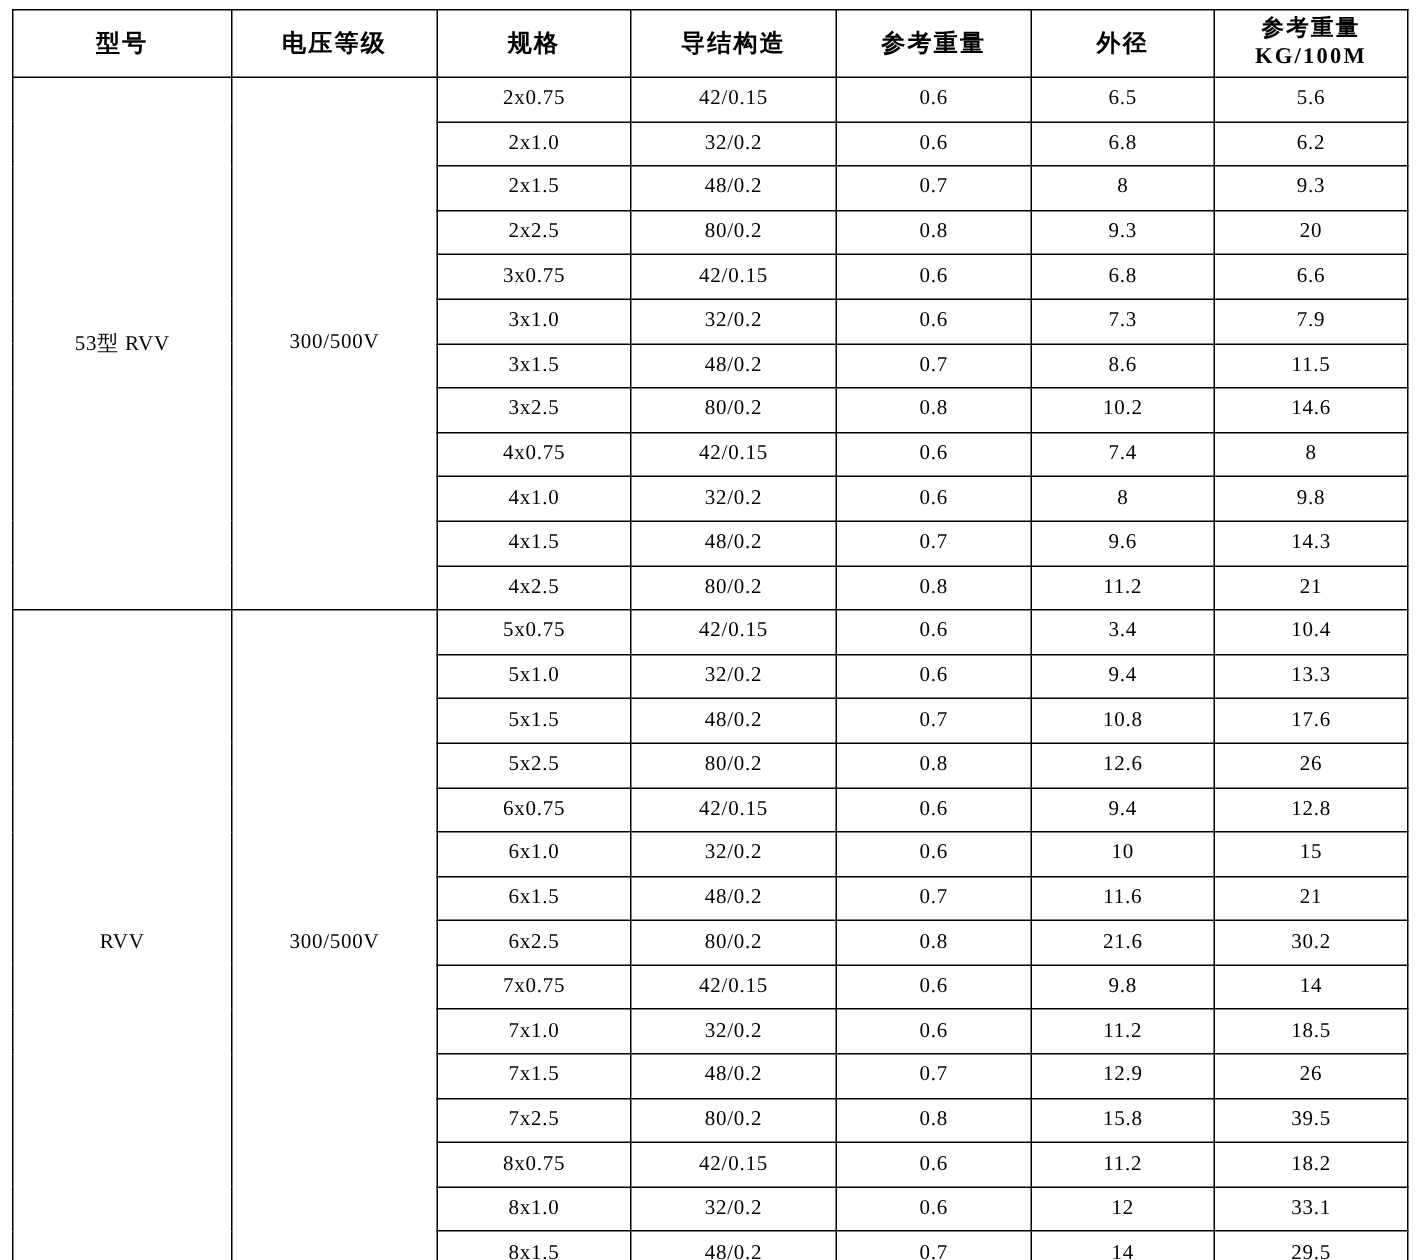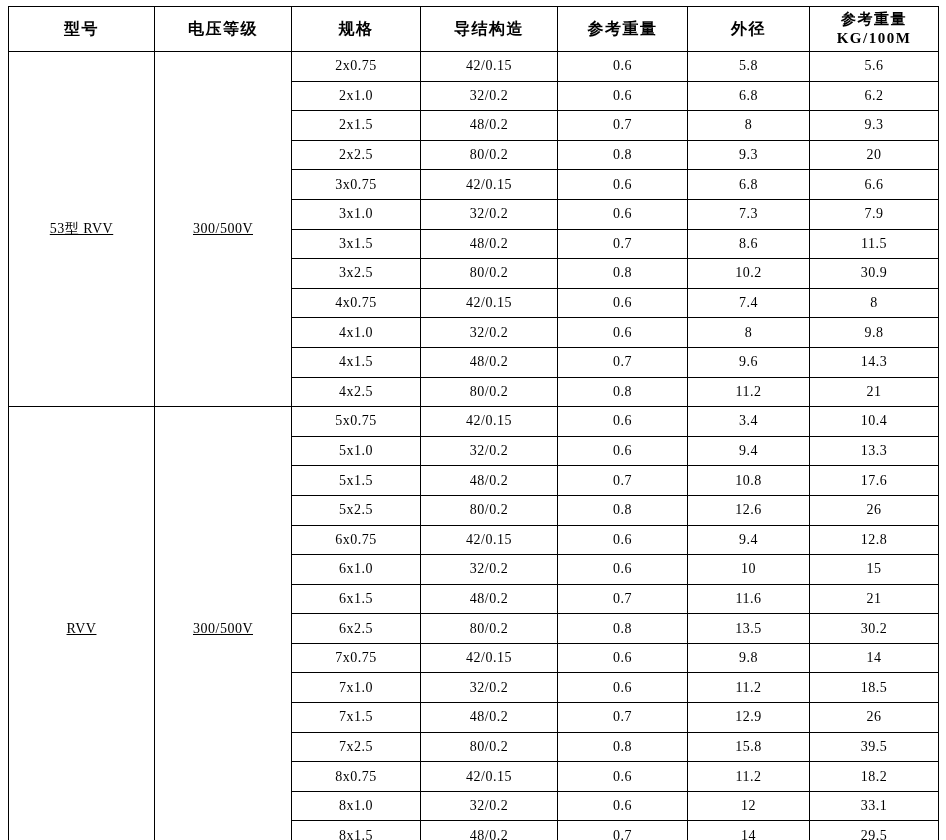--- a/index.html
+++ b/index.html
@@ -47,21 +47,20 @@
     font-size: 15px;
   }
   table.spec-table tbody td {
     height: 28.6px;
     font-size: 14px;
     letter-spacing: 0.5px;
   }
   td.group-cell {
     font-size: 15px;
     letter-spacing: 1px;
-    text-decoration: underline;
   }
   .col-1 { width: 146px; }
   .col-2 { width: 137px; }
   .col-3 { width: 129px; }
   .col-4 { width: 137px; }
   .col-5 { width: 130px; }
   .col-6 { width: 122px; }
   .col-7 { width: 129px; }
   .hdr-line { display: block; }
 </style>
@@ -94,21 +93,21 @@
       </tr>
     </thead>
     <tbody>
 
       <tr>
         <td class="group-cell" rowspan="12">53型 RVV</td>
         <td class="group-cell" rowspan="12">300/500V</td>
         <td>2x0.75</td>
         <td>42/0.15</td>
         <td>0.6</td>
-        <td>5.8</td>
+        <td>6.5</td>
         <td>5.6</td>
       </tr>
       <tr>
         <td>2x1.0</td>
         <td>32/0.2</td>
         <td>0.6</td>
         <td>6.8</td>
         <td>6.2</td>
       </tr>
       <tr>
@@ -144,21 +143,21 @@
         <td>48/0.2</td>
         <td>0.7</td>
         <td>8.6</td>
         <td>11.5</td>
       </tr>
       <tr>
         <td>3x2.5</td>
         <td>80/0.2</td>
         <td>0.8</td>
         <td>10.2</td>
-        <td>30.9</td>
+        <td>14.6</td>
       </tr>
       <tr>
         <td>4x0.75</td>
         <td>42/0.15</td>
         <td>0.6</td>
         <td>7.4</td>
         <td>8</td>
       </tr>
       <tr>
         <td>4x1.0</td>
@@ -230,21 +229,21 @@
         <td>6x1.5</td>
         <td>48/0.2</td>
         <td>0.7</td>
         <td>11.6</td>
         <td>21</td>
       </tr>
       <tr>
         <td>6x2.5</td>
         <td>80/0.2</td>
         <td>0.8</td>
-        <td>13.5</td>
+        <td>21.6</td>
         <td>30.2</td>
       </tr>
       <tr>
         <td>7x0.75</td>
         <td>42/0.15</td>
         <td>0.6</td>
         <td>9.8</td>
         <td>14</td>
       </tr>
       <tr>

